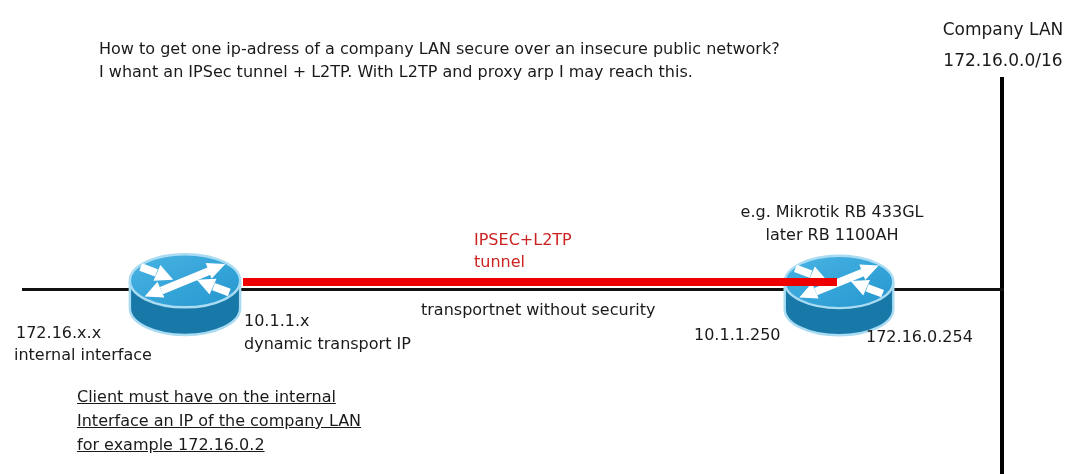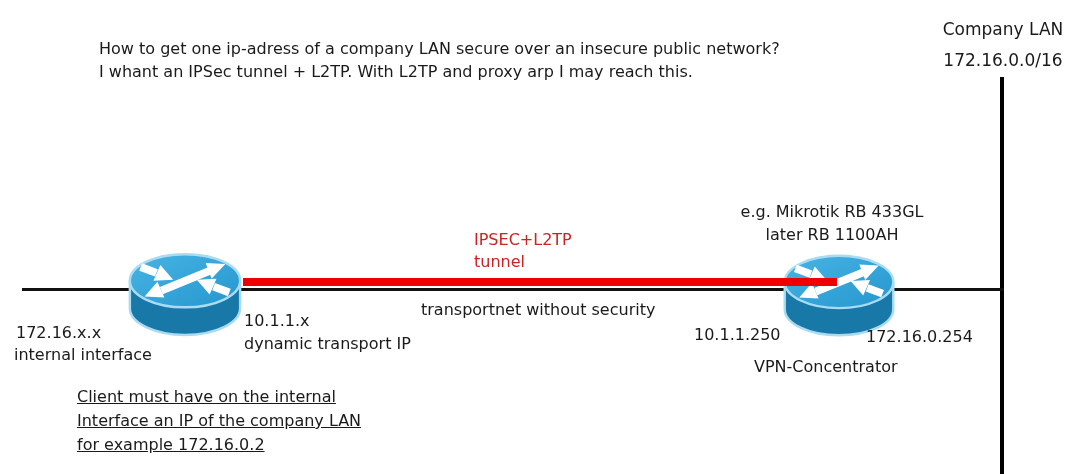--- a/index.html
+++ b/index.html
@@ -112,21 +112,20 @@
     <div>internal interface</div>
   </div>
 
   <div class="txt lbl-client-wan z4">
     <div>10.1.1.x</div>
     <div>dynamic transport IP</div>
   </div>
 
   <div class="txt lbl-vpn-wan z4">10.1.1.250</div>
   <div class="txt lbl-vpn-lan z4">172.16.0.254</div>
-  <div class="txt lbl-vpn-role z4">VPN-Concentrator</div>
 
   <div class="txt client-note">
     <div>Client must have on the internal</div>
     <div>Interface an IP of the company LAN</div>
     <div>for example 172.16.0.2</div>
   </div>
 
 </div>
 
 </body></html>

